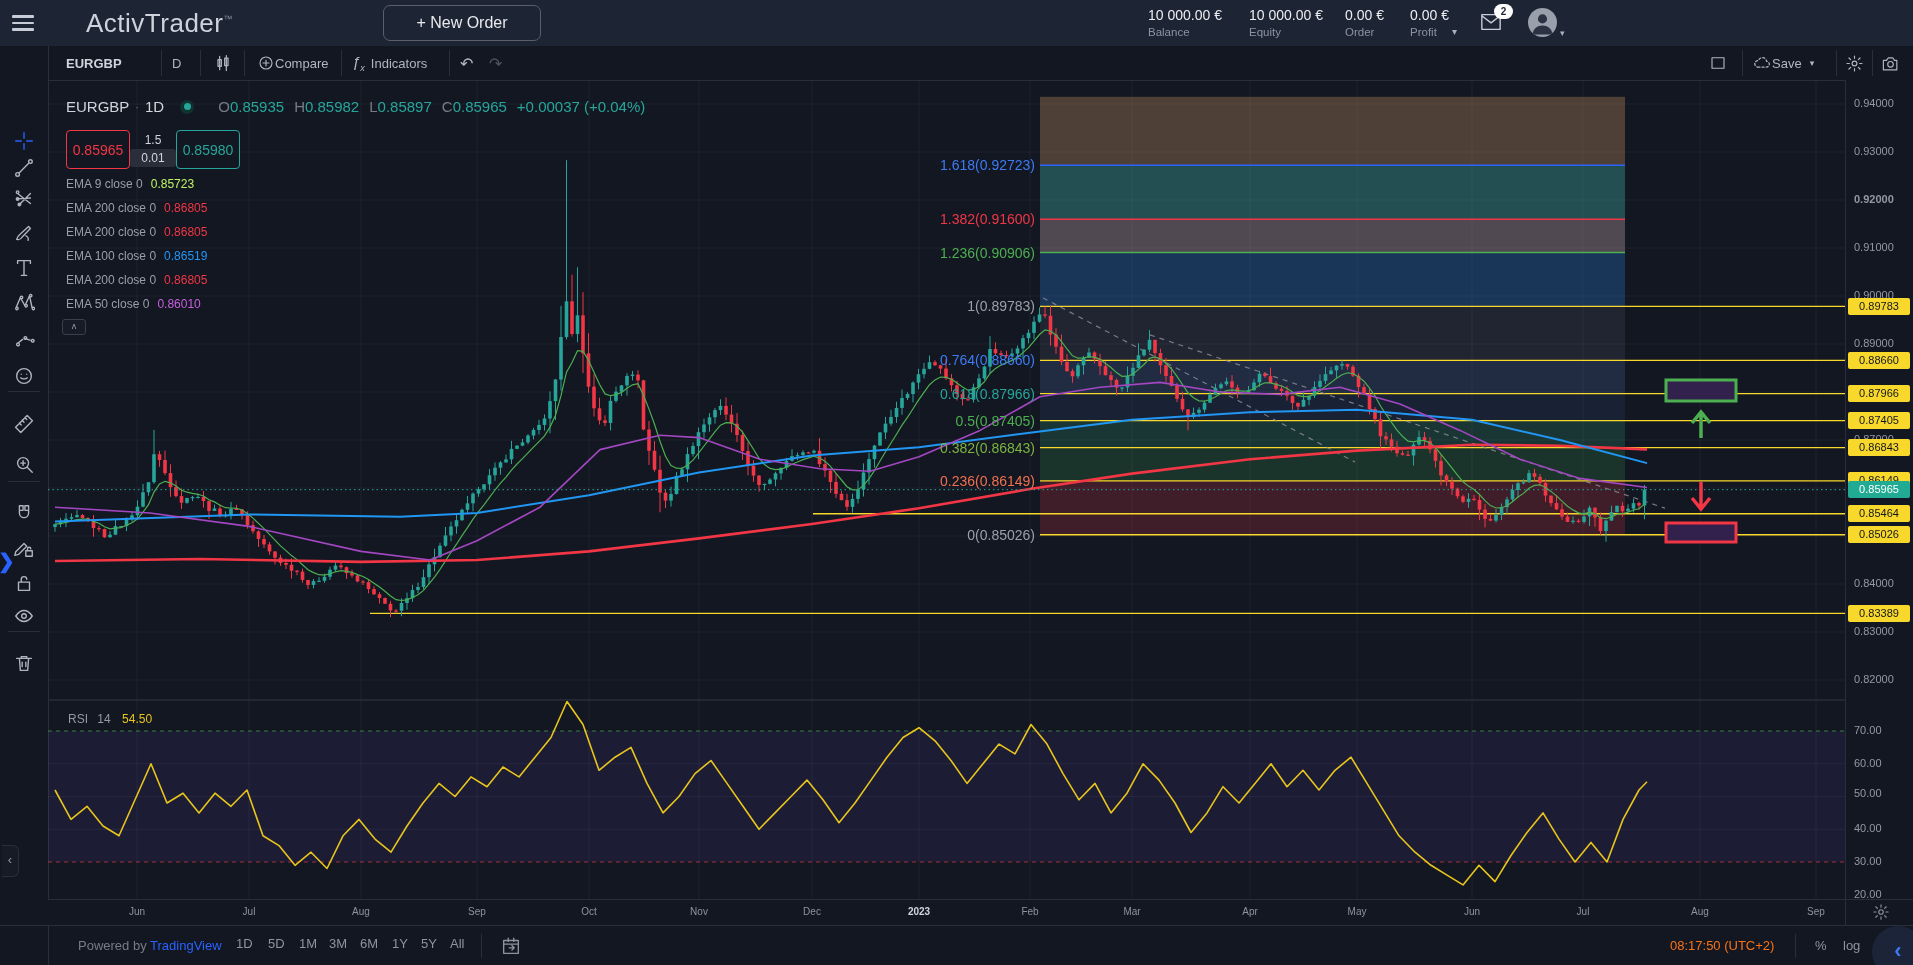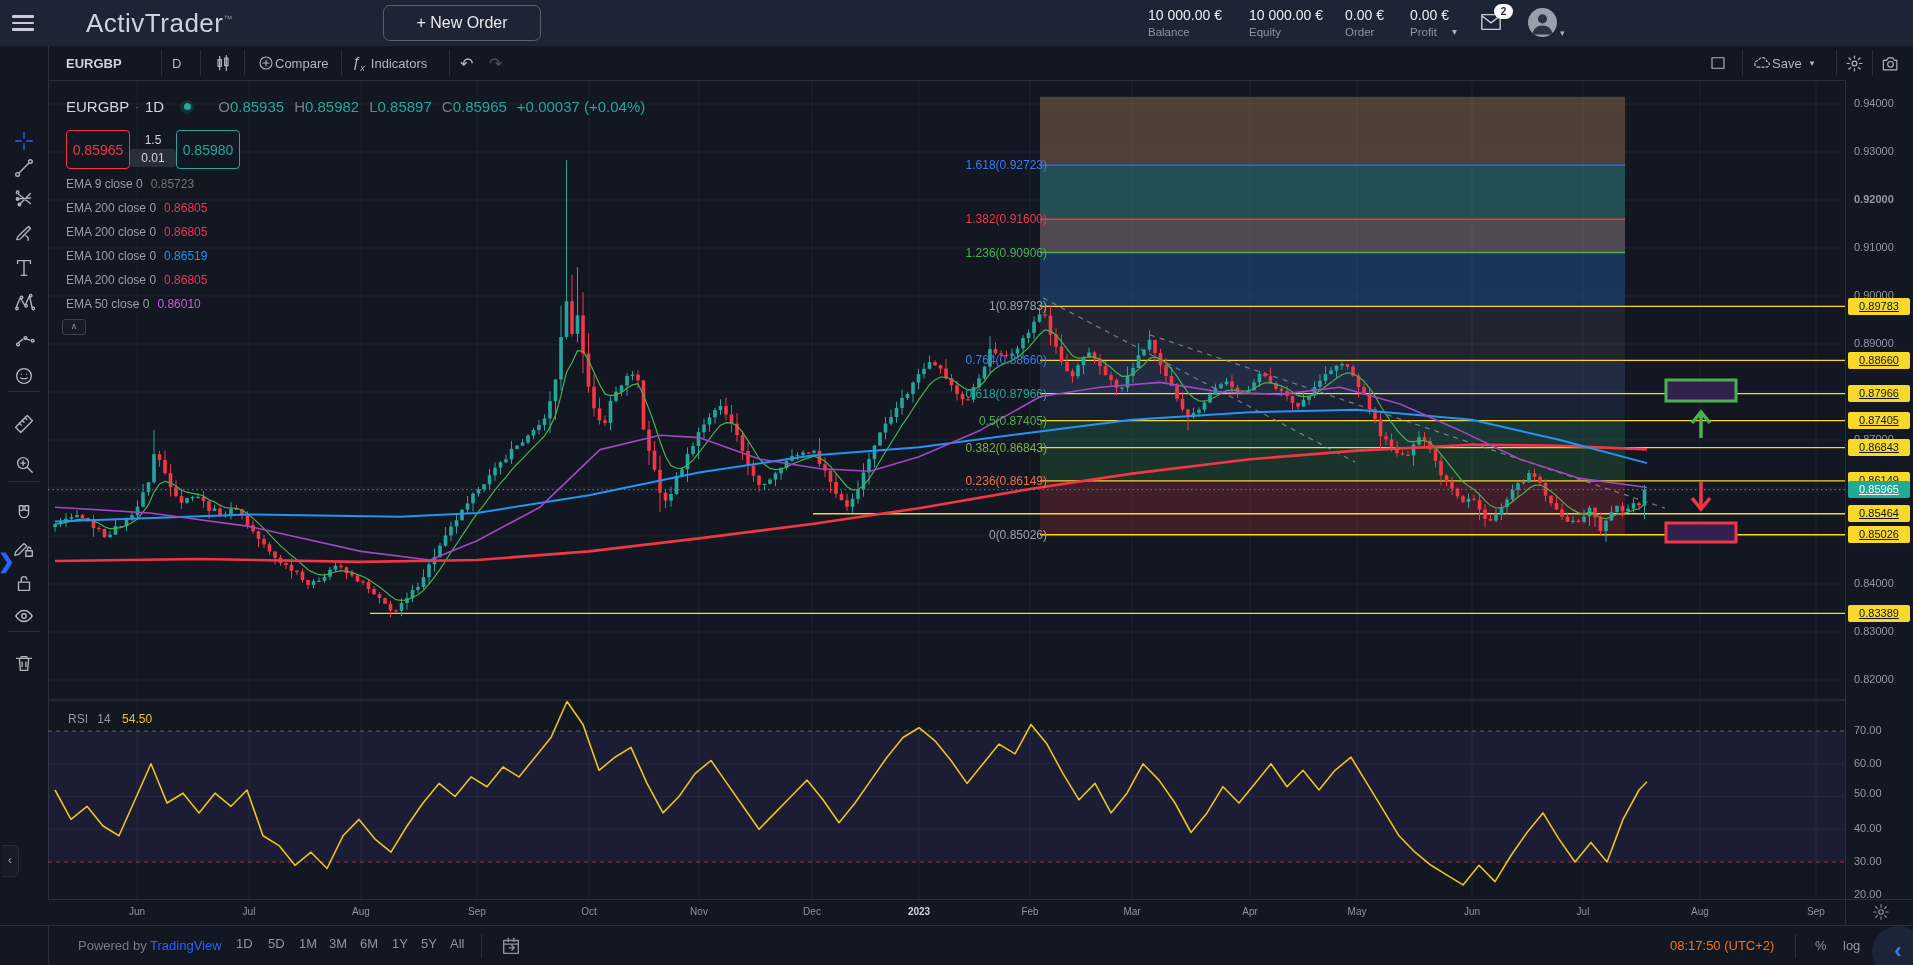--- a/index.html
+++ b/index.html
@@ -46,30 +46,30 @@
   .qbox{width:62px;height:37px;border-radius:4px;display:flex;align-items:center;justify-content:center;
         font-size:14px;cursor:pointer;background:rgba(19,23,34,.6);}
   #bid-box{border:1px solid #f23645;color:#f23645;}
   #ask-box{border:1px solid #26a69a;color:#26a69a;}
   #spread-col{width:46px;text-align:center;font-size:12px;color:#d1d4dc;}
   #pip-box{background:#2a2e39;border-radius:3px;margin-top:2px;padding:2px 0;font-size:12px;}
   .ind-row{position:absolute;left:66px;height:17px;font-size:12px;color:#9a9ea9;white-space:nowrap;cursor:pointer;}
   .ind-row b{font-weight:normal;margin-left:8px;}
   #pane-collapse{position:absolute;left:62px;top:319px;width:22px;height:14px;border:1px solid #3a3f4c;border-radius:3px;
      color:#9a9ea9;font-size:9px;text-align:center;line-height:13px;cursor:pointer;background:#161b27;}
-  .fib-label{position:absolute;transform:translate(-100%,-50%);font-size:12px;white-space:nowrap;margin-left:12px;}
+  .fib-label{position:absolute;transform:translate(-100%,-50%);font-size:14px;white-space:nowrap;}
   #rsi-legend{position:absolute;left:68px;top:712px;font-size:12px;color:#9598a1;}
   #rsi-legend .val{color:#e8c51c;margin-left:8px;}
   #rsi-collapse{position:absolute;left:2px;top:845px;width:16px;height:30px;border:1px solid #2a2e39;border-left:none;
      border-radius:0 6px 6px 0;background:#171b26;color:#9598a1;text-align:center;line-height:28px;font-size:13px;cursor:pointer;}
   
   #price-axis{position:absolute;left:1845px;top:80px;width:68px;height:819px;background:#131722;border-left:1px solid #2a2e39;cursor:ns-resize;}
   .pl{position:absolute;left:8px;font-size:11px;color:#9598a1;}
   .tag{position:absolute;left:2px;width:62px;height:17px;border-radius:2px;background:#f8d82b;color:#131722;
-       font-size:11px;text-align:center;line-height:17px;text-decoration:underline;}
+       font-size:11px;text-align:center;line-height:17px;}
   .tag.teal{background:#22ab94;color:#fff;}
   
   #time-axis{position:absolute;left:48px;top:899px;width:1797px;height:26px;background:#131722;border-top:1px solid #2a2e39;cursor:ew-resize;}
   .ml{position:absolute;top:6px;transform:translateX(-50%);font-size:10px;color:#8d93a0;}
   .ml.year{color:#d1d4dc;font-weight:bold;}
   #axis-corner{position:absolute;left:1845px;top:899px;width:68px;height:26px;background:#131722;border-top:1px solid #2a2e39;border-left:1px solid #2a2e39;}
   #axis-gear{position:absolute;left:26px;top:3px;width:18px;height:18px;color:#8d93a0;cursor:pointer;}
   
   #bottombar{position:absolute;left:0;top:925px;width:1913px;height:40px;background:#131722;border-top:1px solid #2a2e39;}
   #bb-left-sep{position:absolute;left:48px;top:0;width:1px;height:40px;background:#2a2e39;}
@@ -899,21 +899,21 @@
 </div>
 <div id="quote-row">
   <div class="qbox" id="bid-box">0.85965</div>
   <div id="spread-col">
     <div>1.5</div>
     <div id="pip-box">0.01</div>
   </div>
   <div class="qbox" id="ask-box">0.85980</div>
 </div>
 <div id="ind-holder">
-    <div class="ind-row" style="top: 177px;"><span>EMA 9 close 0</span><b style="color: #737373;">0.85723</b></div>
+    <div class="ind-row" style="top: 177px;"><span>EMA 9 close 0</span><b style="color: #bef264;">0.85723</b></div>
     <div class="ind-row" style="top: 201px;"><span>EMA 200 close 0</span><b style="color: rgb(242, 54, 69);">0.86805</b></div>
     <div class="ind-row" style="top: 225px;"><span>EMA 200 close 0</span><b style="color: rgb(242, 54, 69);">0.86805</b></div>
     <div class="ind-row" style="top: 249px;"><span>EMA 100 close 0</span><b style="color: rgb(33, 150, 243);">0.86519</b></div>
     <div class="ind-row" style="top: 273px;"><span>EMA 200 close 0</span><b style="color: rgb(242, 54, 69);">0.86805</b></div>
     <div class="ind-row" style="top: 297px;"><span>EMA 50 close 0</span><b style="color: rgb(201, 95, 224);">0.86010</b></div>
   </div>
 <div id="pane-collapse">ʌ</div>
 <div id="fib-holder">
     <div class="fib-label" style="left: 1035px; top: 165.296px; color: rgb(61, 123, 245);">1.618(0.92723)</div>
     <div class="fib-label" style="left: 1035px; top: 219.2px; color: rgb(242, 54, 69);">1.382(0.91600)</div>

